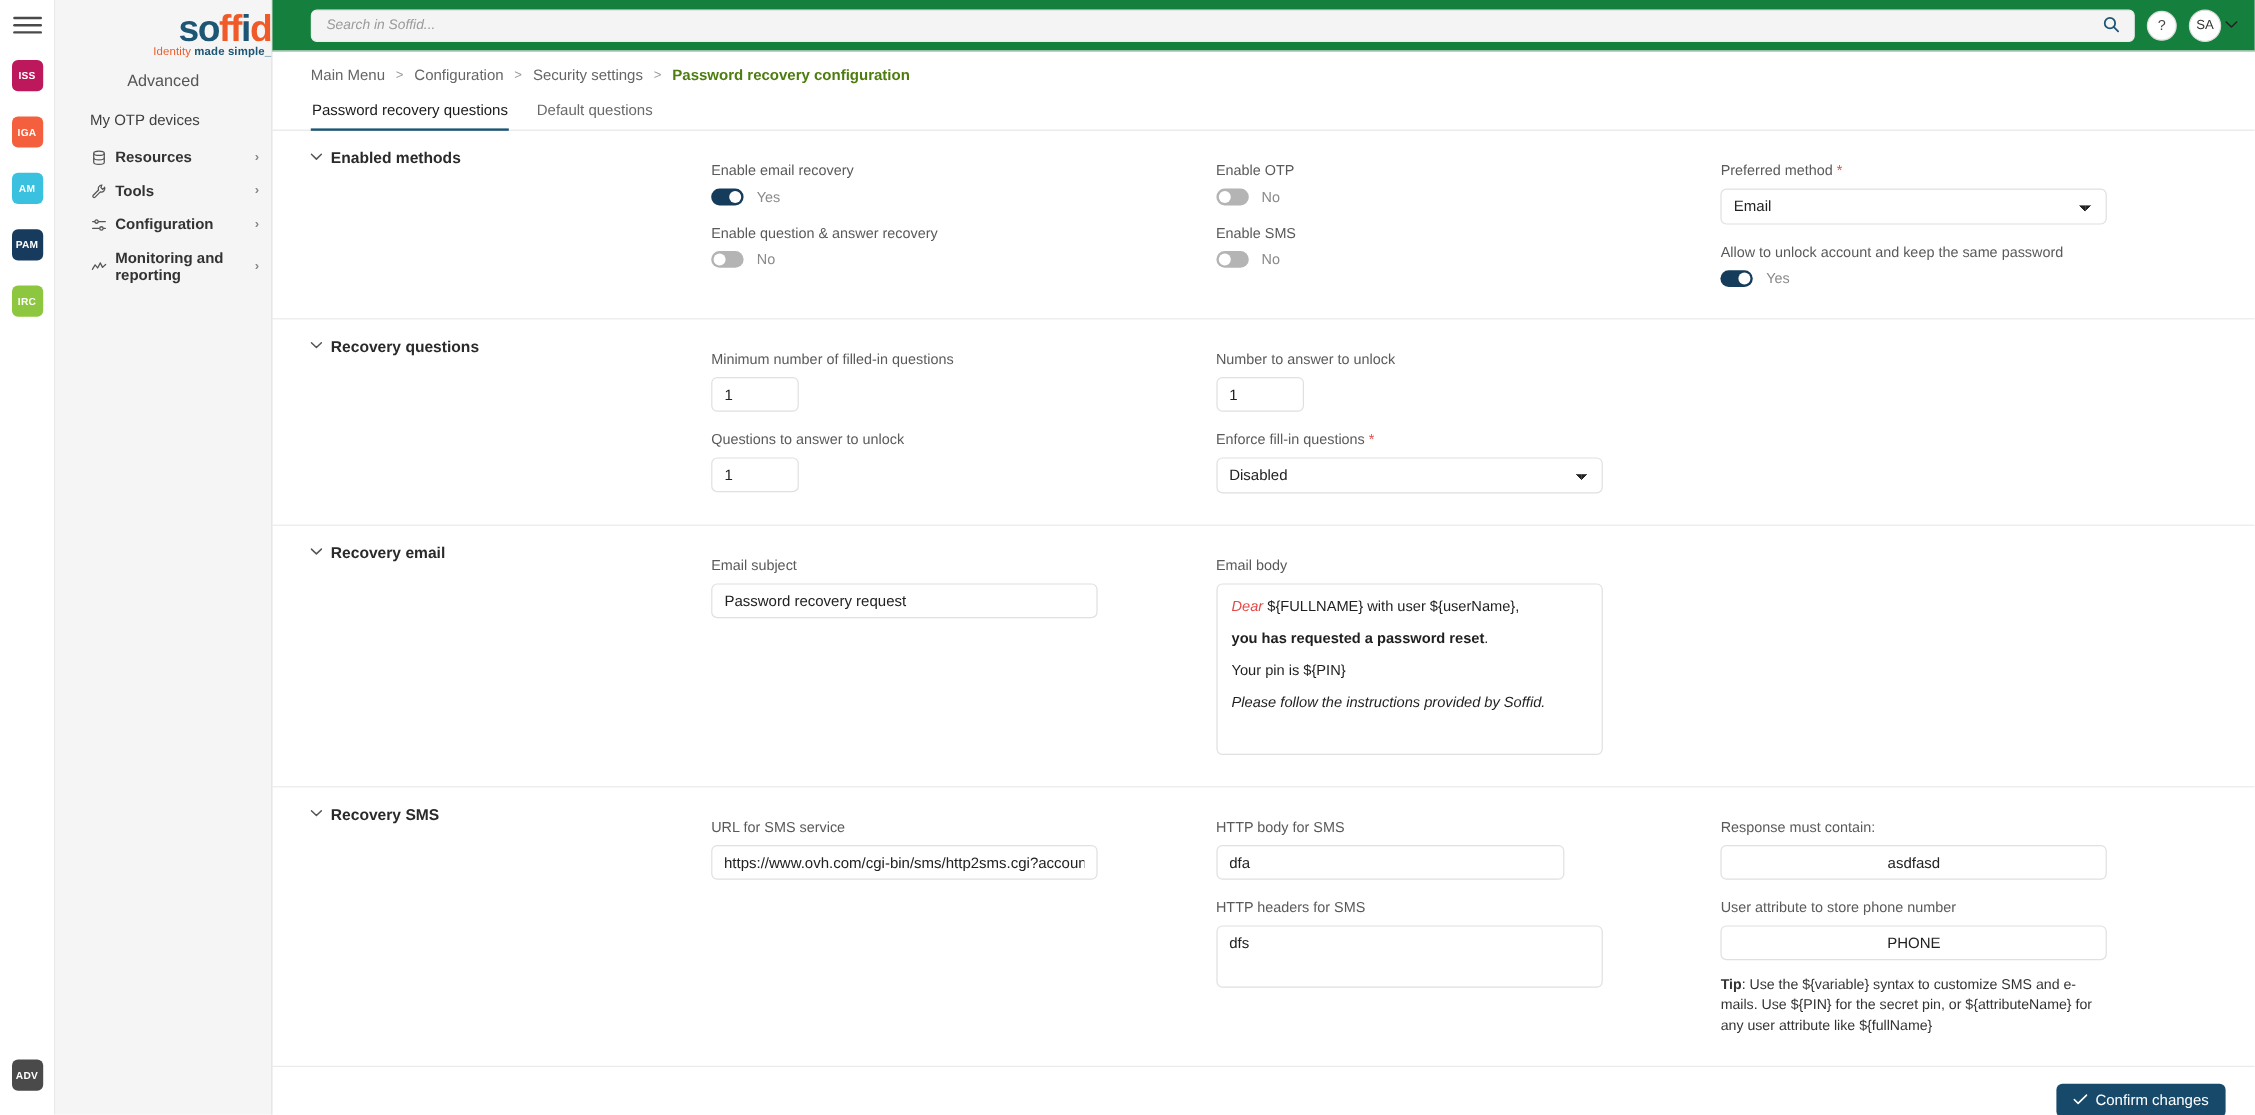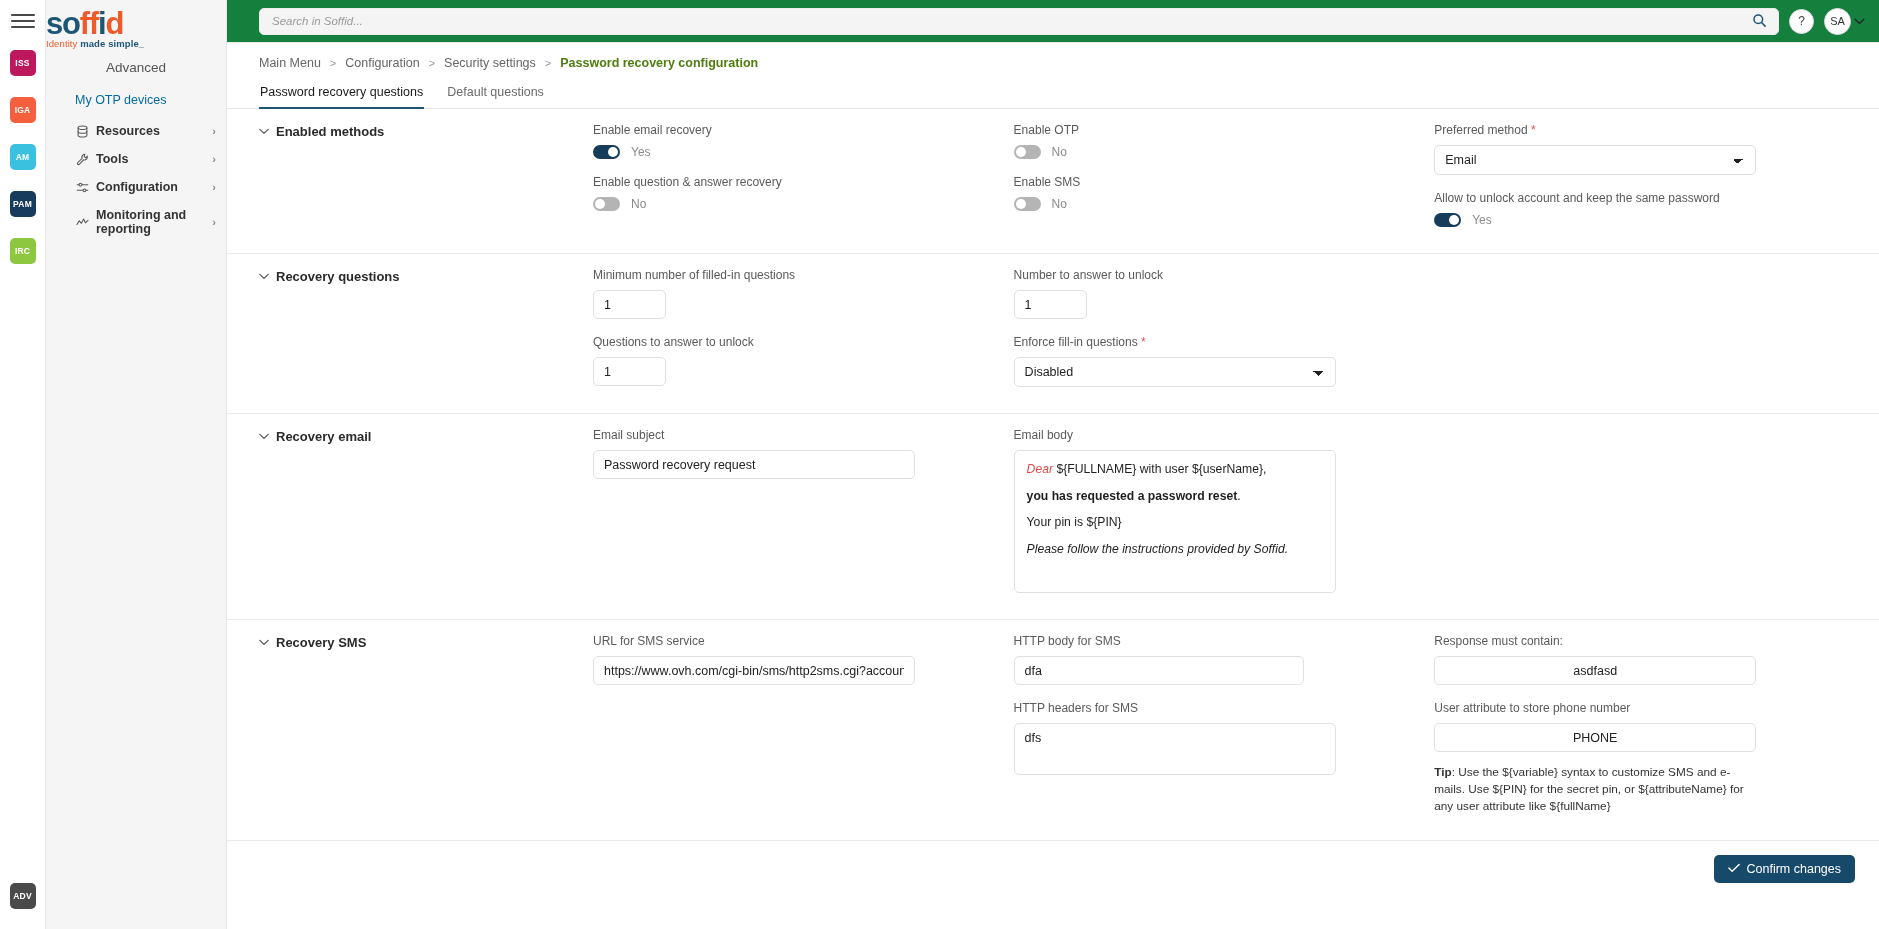--- a/index.html
+++ b/index.html
@@ -33,29 +33,29 @@
   .rail-bottom { position: absolute; bottom: 20px; left: 50%; transform: translateX(-50%); }
   .rail-bottom .rail-tile { margin-bottom: 0; background: #4a4a4a; }
 
   
   .sidebar {
     width: 181px; min-width: 181px; height: 929px;
     background: #f5f5f5;
     border-right: 1px solid #e4e4e4;
     padding-top: 4px;
   }
-  .logo-wrap { text-align: left; padding: 4px 0 2px; }
+  .logo-wrap { text-align: right; padding: 4px 0 2px; }
   .logo-text { font-size: 31px; font-weight: 800; letter-spacing: -1.2px; line-height: 1; }
   .logo-text .c-dark { color: #1d5574; }
   .logo-text .c-orange { color: #f05a28; }
   .logo-sub { font-size: 9.5px; margin-top: -1px; letter-spacing: .1px; }
   .logo-sub .c-orange { color: #f05a28; }
   .logo-sub .c-dark { color: #1d5574; font-weight: 600; }
   .adv-title { text-align: center; font-size: 13.5px; color: #555; padding: 9px 0 14px; }
-  .nav-plain { font-size: 12.5px; color: #0369a1; padding: 4px 0 10px 29px; cursor: pointer; }
+  .nav-plain { font-size: 12.5px; color: #404040; padding: 4px 0 10px 29px; cursor: pointer; }
   .nav-item {
     display: flex; align-items: center; gap: 7px;
     font-size: 12.5px; color: #333; font-weight: 600;
     padding: 7px 10px 7px 29px; cursor: pointer;
   }
   .nav-item .nav-ico { width: 14px; height: 14px; color: #555; display:flex; align-items:center; justify-content:center; }
   .nav-item .nav-label { flex: 1; }
   .nav-item .chev { color: #888; font-size: 11px; }
 
   
@@ -118,21 +118,21 @@
     border-bottom: 1px solid #eaeaea;
   }
   .section.nobord { border-bottom: 1px solid #eaeaea; }
   .sec-title {
     width: 334px; min-width: 334px;
     font-size: 13px; font-weight: bold; color: #2a2a2a;
     display: flex; align-items: flex-start; gap: 7px;
     padding-top: 1px;
   }
   .sec-title .caret { color: #555; font-size: 11px; line-height: 14px; }
-  .sec-fields { flex: 1; display: flex; flex-wrap: wrap; }
+  .sec-fields { flex: 1; display: flex; flex-wrap: wrap; margin-top: 12px; }
   .col { width: 33.33%; padding-right: 18px; }
   .col.pad0 { padding-right: 0; }
 
   .fld { margin-bottom: 16px; }
   .fld-label { font-size: 12px; color: #5a5a5a; margin-bottom: 8px; display:block; }
   .req { color: #e04f4f; font-size: 12px; }
 
   input.txt, .fake-input {
     width: 100%; height: 29px;
     border: 1px solid #e0e0e0; border-radius: 5px;

